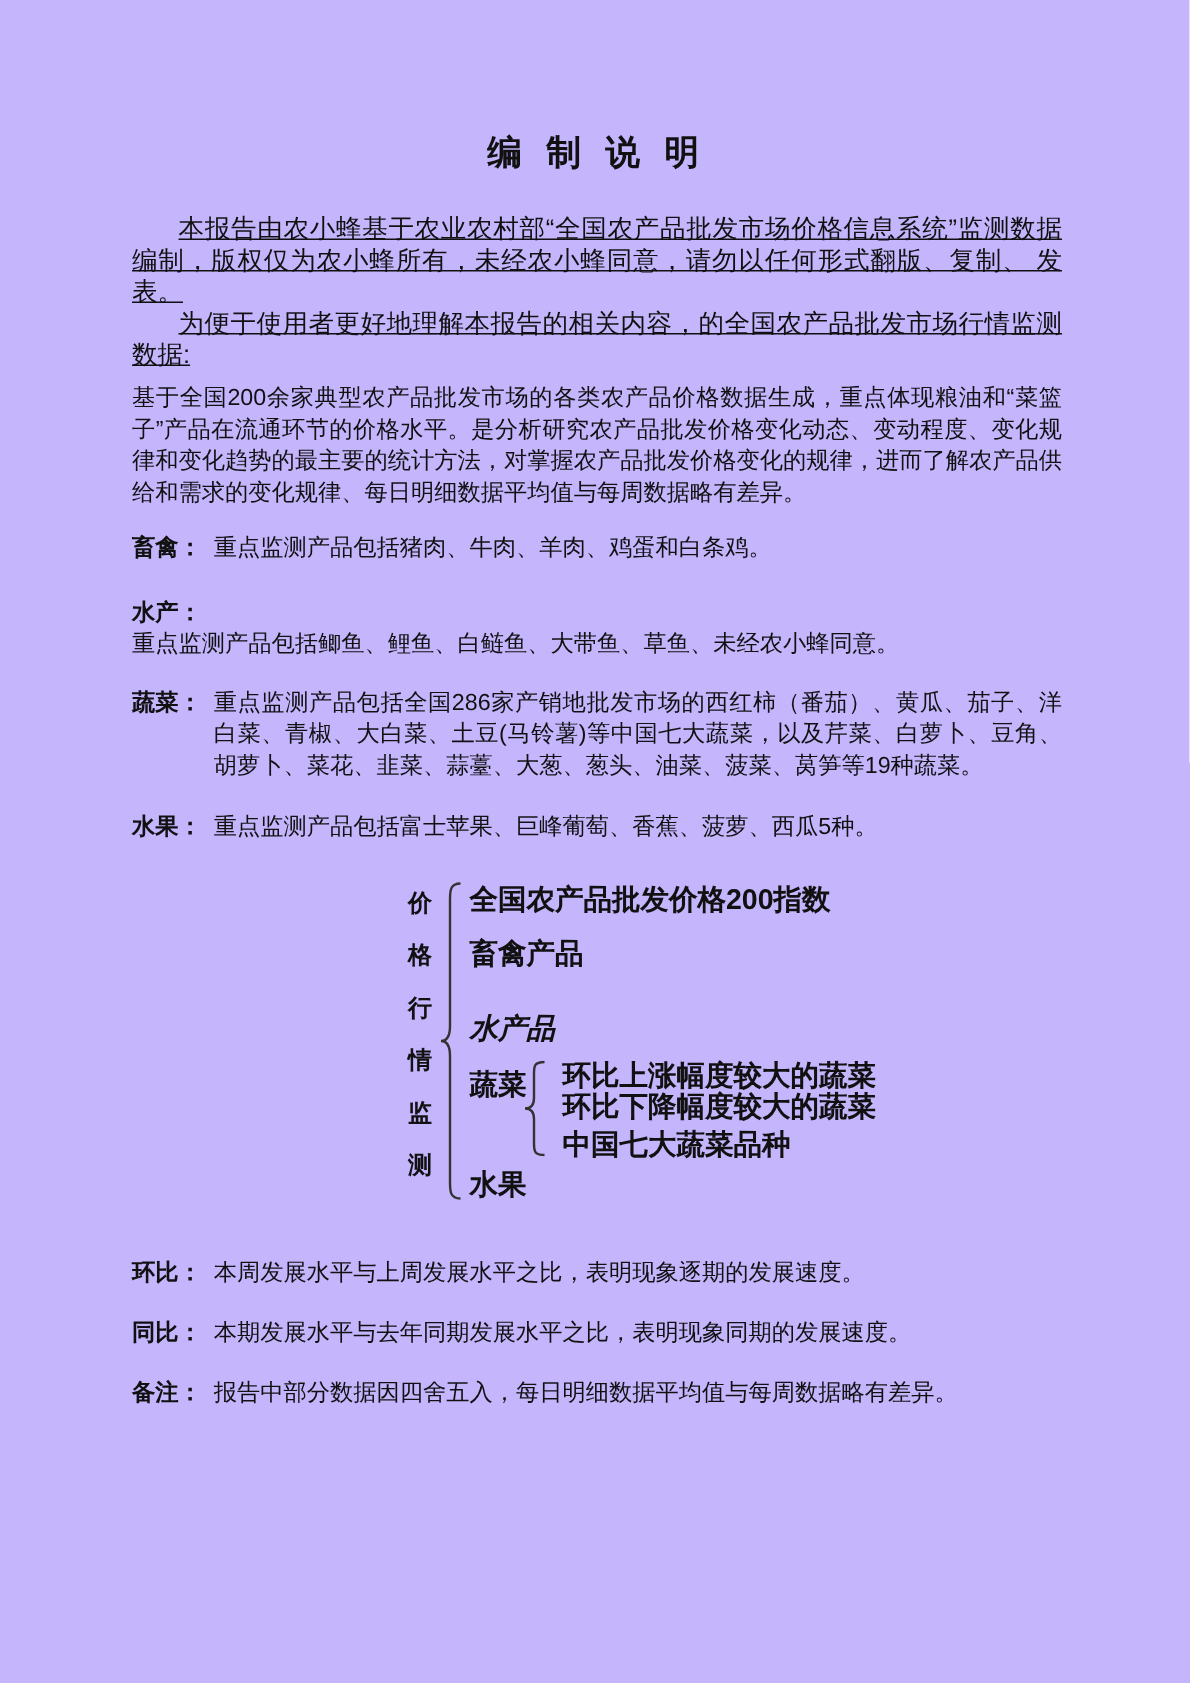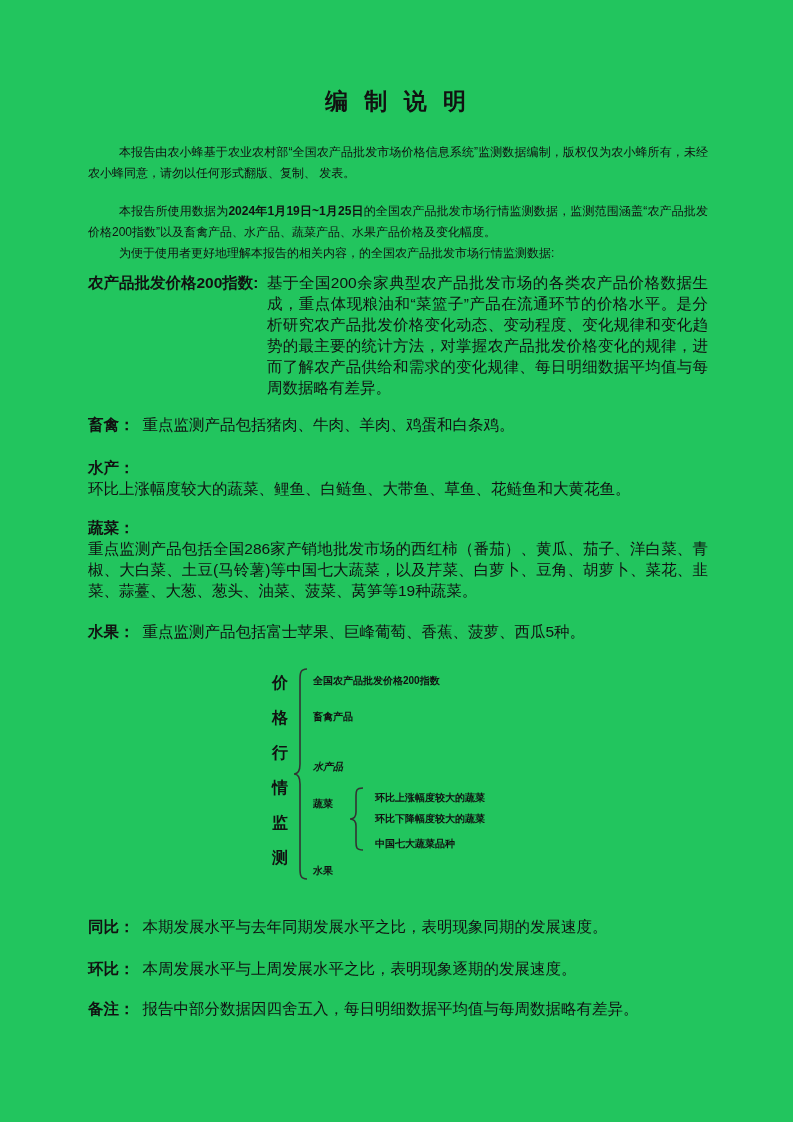--- a/index.html
+++ b/index.html
@@ -1,43 +1,44 @@
 <!DOCTYPE html>
 <html><head>
 <meta charset="utf-8">
 <style>
   html, body { margin: 0; padding: 0; background: #ffffff; }
   .page {
     position: relative;
     width: 793px;
     height: 1122px;
-    background: #22c55e;
+    background: #c4b5fd;
     color: #111111;
     font-family: "Liberation Sans", sans-serif;
     overflow: hidden;
   }
   .content {
     position: absolute;
     left: 88px;
     top: 0;
     width: 620px;
   }
   .title {
     margin: 85px 0 0 0;
     font-size: 23px;
     line-height: 33px;
     font-weight: 700;
     text-align: center;
     letter-spacing: 5px;
   }
   .para {
     margin: 17px 0 0 0;
-    font-size: 12px;
+    font-size: 17px;
     line-height: 21px;
     text-align: justify;
+    text-decoration: underline;
   }
   .para.first { margin-top: 24px; }
   .para.nogap { margin-top: 0; }
   .para.indent { text-indent: 31px; }
   .b { font-weight: 700; }
 
   .term-row {
     display: flex;
     margin-top: 8px;
     font-size: 15.5px;
@@ -57,21 +58,21 @@
     line-height: 21px;
   }
   .cat-label, .fn-label {
     flex: 0 0 auto;
     font-weight: 700;
     white-space: nowrap;
     margin-right: 8px;
   }
   .cat-text, .fn-text { flex: 1; text-align: justify; }
   .mt16 { margin-top: 16px; }
-  .mt18 { margin-top: 18px; flex-direction: column; }
+  .mt18 { margin-top: 18px; }
   .mt19 { margin-top: 19px; }
   .mt20 { margin-top: 20px; align-items: center; }
   .mt21 { margin-top: 21px; }
   .mt22 { margin-top: 22px; flex-direction: column; }
 
   .diagram {
     position: relative;
     margin-top: 20px;
     height: 235px;
     font-weight: 700;
@@ -83,21 +84,21 @@
     width: 20px;
     text-align: center;
     font-size: 16px;
     line-height: 35px;
   }
   .brace { position: absolute; }
   .brace-main { left: 206px; top: 6px; }
   .brace-sub  { left: 262px; top: 125px; }
   .branch, .subitem {
     position: absolute;
-    font-size: 10px;
+    font-size: 19px;
     line-height: 20px;
     white-space: nowrap;
   }
   .branch { left: 225px; }
   .subitem { left: 287px; }
   .branch-0 { top: 9px; }
   .branch-1 { top: 45px; }
   .branch-2 { top: 95px; font-style: italic; }
   .branch-3 { top: 132px; }
   .branch-4 { top: 199px; }
@@ -108,37 +109,35 @@
 </head>
 <body>
 
 <div class="page">
   <div class="content">
 
     <h1 class="title">编 制 说 明</h1>
 
     <p class="para first indent">本报告由农小蜂基于农业农村部“全国农产品批发市场价格信息系统”监测数据编制，版权仅为农小蜂所有，未经农小蜂同意，请勿以任何形式翻版、复制、 发表。</p>
 
-    <p class="para indent"><span>本报告所使用数据为</span><span class="b">2024年1月19日~1月25日</span><span>的全国农产品批发市场行情监测数据，监测范围涵盖“农产品批发价格200指数”以及畜禽产品、水产品、蔬菜产品、水果产品价格及变化幅度。</span></p>
 
     <p class="para nogap indent">为便于使用者更好地理解本报告的相关内容，的全国农产品批发市场行情监测数据:</p>
 
     <div class="term-row">
-      <div class="term-label">农产品批发价格200指数:</div>
       <div class="term-text">基于全国200余家典型农产品批发市场的各类农产品价格数据生成，重点体现粮油和“菜篮子”产品在流通环节的价格水平。是分析研究农产品批发价格变化动态、变动程度、变化规律和变化趋势的最主要的统计方法，对掌握农产品批发价格变化的规律，进而了解农产品供给和需求的变化规律、每日明细数据平均值与每周数据略有差异。</div>
     </div>
 
     <div class="cat-row mt16">
       <div class="cat-label">畜禽：</div>
       <div class="cat-text">重点监测产品包括猪肉、牛肉、羊肉、鸡蛋和白条鸡。</div>
     </div>
 
     <div class="cat-row mt22">
       <div class="cat-label">水产：</div>
-      <div class="cat-text">环比上涨幅度较大的蔬菜、鲤鱼、白鲢鱼、大带鱼、草鱼、花鲢鱼和大黄花鱼。</div>
+      <div class="cat-text">重点监测产品包括鲫鱼、鲤鱼、白鲢鱼、大带鱼、草鱼、未经农小蜂同意。</div>
     </div>
 
     <div class="cat-row mt18">
       <div class="cat-label">蔬菜：</div>
       <div class="cat-text">重点监测产品包括全国286家产销地批发市场的西红柿（番茄）、黄瓜、茄子、洋白菜、青椒、大白菜、土豆(马铃薯)等中国七大蔬菜，以及芹菜、白萝卜、豆角、胡萝卜、菜花、韭菜、蒜薹、大葱、葱头、油菜、菠菜、莴笋等19种蔬菜。</div>
     </div>
 
     <div class="cat-row mt20">
       <div class="cat-label">水果：</div>
       <div class="cat-text">重点监测产品包括富士苹果、巨峰葡萄、香蕉、菠萝、西瓜5种。</div>
@@ -166,28 +165,28 @@
 
       <svg class="brace brace-sub" width="14" height="64" viewBox="0 0 14 64">
         <path d="M13 1 C6 1 6 4 6 9 L6 25 C6 30 4 32 0 32 C4 32 6 34 6 39 L6 55 C6 60 6 63 13 63" fill="none" stroke="#333333" stroke-width="1.6"></path>
       </svg>
 
       <div class="subitem sub-0">环比上涨幅度较大的蔬菜</div>
       <div class="subitem sub-1">环比下降幅度较大的蔬菜</div>
       <div class="subitem sub-2">中国七大蔬菜品种</div>
     </div>
 
+    <div class="fn-row mt21">
+      <div class="fn-label">环比：</div>
+      <div class="fn-text">本周发展水平与上周发展水平之比，表明现象逐期的发展速度。</div>
+    </div>
+
     <div class="fn-row mt19">
       <div class="fn-label">同比：</div>
       <div class="fn-text">本期发展水平与去年同期发展水平之比，表明现象同期的发展速度。</div>
-    </div>
-
-    <div class="fn-row mt21">
-      <div class="fn-label">环比：</div>
-      <div class="fn-text">本周发展水平与上周发展水平之比，表明现象逐期的发展速度。</div>
     </div>
 
     <div class="fn-row mt19">
       <div class="fn-label">备注：</div>
       <div class="fn-text">报告中部分数据因四舍五入，每日明细数据平均值与每周数据略有差异。</div>
     </div>
 
   </div>
 </div>
 

